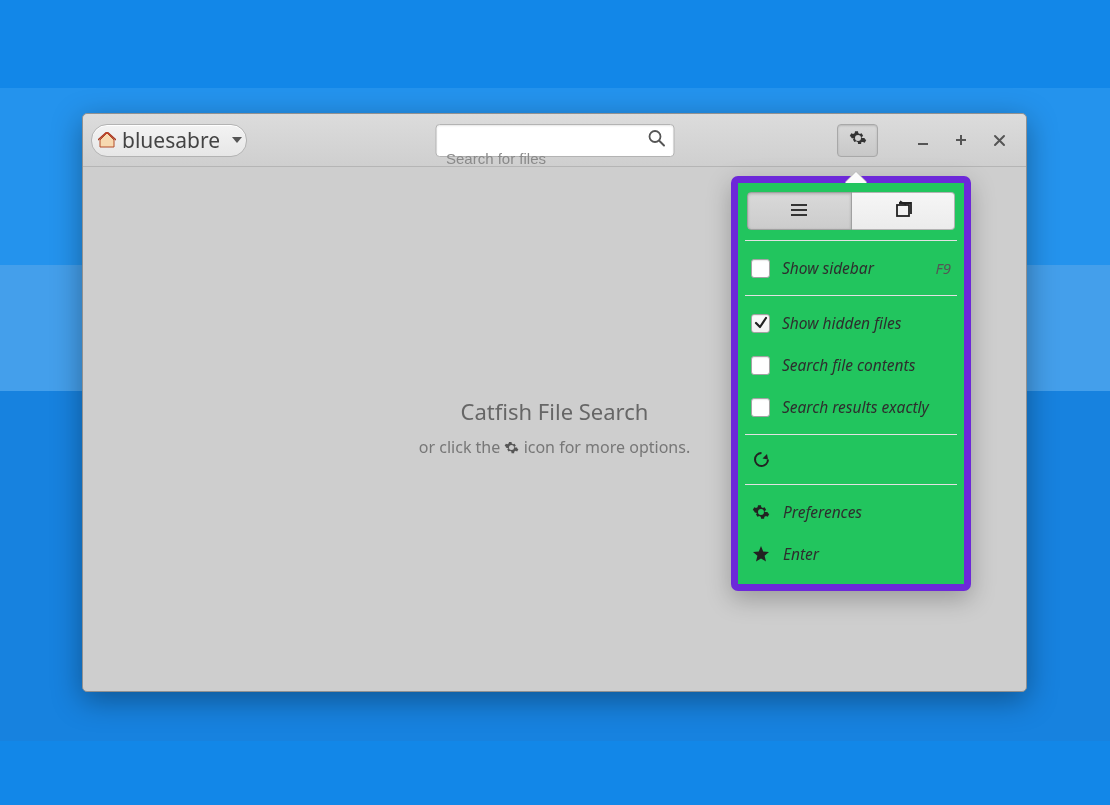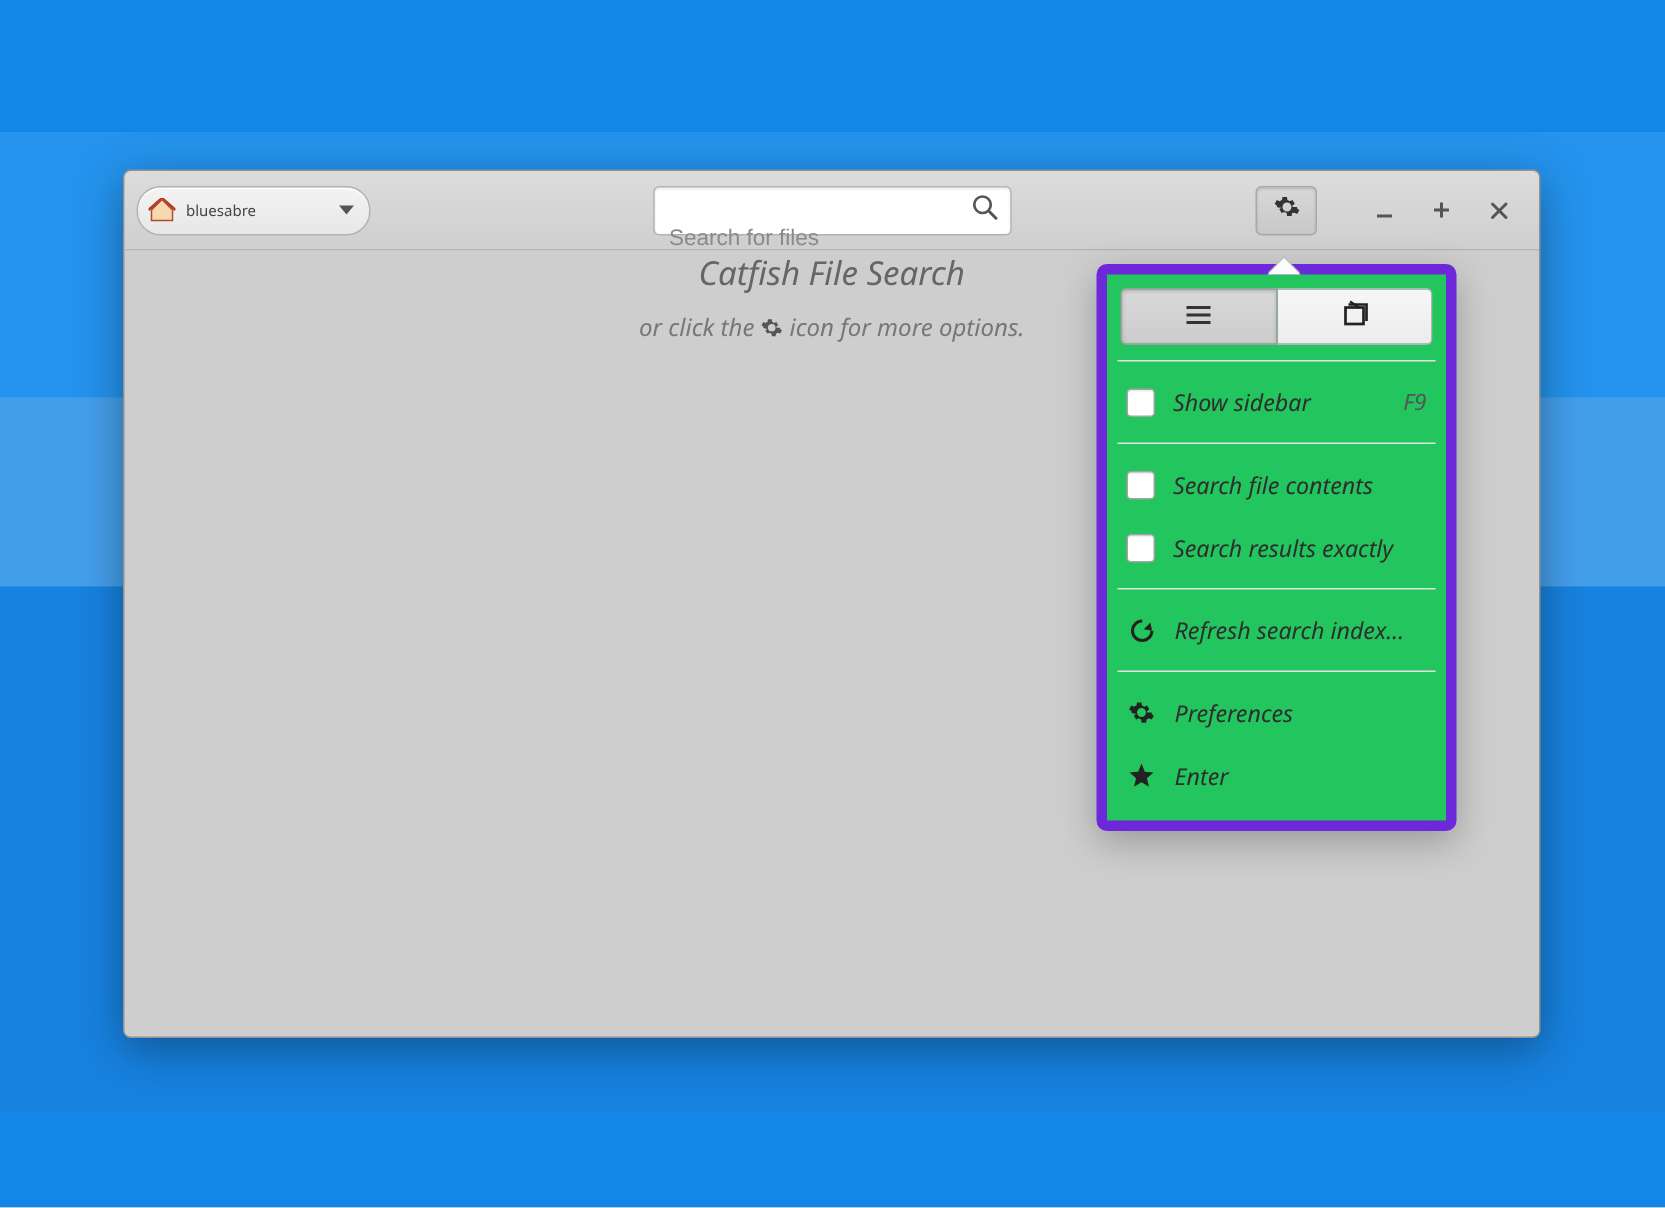--- a/index.html
+++ b/index.html
@@ -36,21 +36,21 @@
     display: flex; align-items: center;
     padding: 0 8px;
     position: relative;
   }
   .loc-btn {
     display:flex; align-items:center; gap:6px;
     background: linear-gradient(#f3f3f3,#e7e7e7);
     border:1px solid #b3b3b3; border-radius:16px;
     height:33px; padding: 0 10px 0 6px; width:156px;
     box-shadow: inset 0 1px 0 #fff;
-    color:#444; font-size:10px;
+    color:#444; font-size:21px;
   }
   .loc-btn .spacer { flex:1; }
   .dropdown-tri {
     width:0;height:0;border-left:5px solid transparent;border-right:5px solid transparent;border-top:6px solid #555;
   }
   .searchbox {
     position:absolute; left:50%; transform:translateX(-50%);
     width:239px; height:33px;
     background:#fff; border:1px solid #b3b3b3; border-radius:4px;
     display:flex; align-items:center; padding:0 8px;
@@ -65,23 +65,22 @@
     width:41px; height:33px; border:1px solid #a8a8a8; border-radius:4px;
     background: linear-gradient(#d8d8d8,#c8c8c8);
     display:flex;align-items:center;justify-content:center;
     box-shadow: inset 0 1px 2px rgba(0,0,0,.15);
   }
   .win-btn { width:38px; height:40px; display:flex;align-items:center;justify-content:center; color:#555; }
   .win-btn svg { display:block; }
 
   .content {
     flex:1; position:relative;
-    display:flex; align-items:flex-start; justify-content:center;
+    display:flex; align-items:center; justify-content:center;
     color:#6b6b6b;
-    font-style:italic;
   }
   .placeholder { text-align:center; }
   .placeholder h2 { font-weight:400; color:#666; font-size:22px; margin:0 0 10px; }
   .placeholder p { margin:2px 0; font-size:16px; color:#777; }
   .inline-gear { display:inline-block; vertical-align:-2px; }
 
   
   .popover {
     position:absolute;
     left: 648px; top: 62px;
@@ -224,41 +223,48 @@
       <div class="sep"></div>
 
       <div class="menu-row">
         <span class="chk"></span>
         <span>Show sidebar</span>
         <span class="shortcut">F9</span>
       </div>
 
       <div class="sep"></div>
 
+      <div class="menu-row">
+        <span class="chk checked">
+          <svg width="14" height="14" viewBox="0 0 14 14">
+              <path d="M2 7 L6 11 L12 2" fill="none" stroke="#222" stroke-width="2.2" stroke-linecap="round" stroke-linejoin="round"></path>
+            </svg>
+        </span>
+        <span>Show hidden files</span>
+      </div>
 
       <div class="menu-row">
         <span class="chk"></span>
         <span>Search file contents</span>
       </div>
 
       <div class="menu-row">
         <span class="chk"></span>
         <span>Search results exactly</span>
       </div>
 
       <div class="sep"></div>
 
       <div class="menu-row">
         <span class="icon18">
           <svg width="17" height="17" viewBox="0 0 17 17">
               <path d="M8.5 2 A6.5 6.5 0 1 0 15 8.5" fill="none" stroke="#222" stroke-width="2"></path>
               <path d="M14 3 L15 8.5 L9.5 7.5 Z" fill="#222"></path>
             </svg>
         </span>
-        <span>Refresh search index…</span>
       </div>
 
       <div class="sep"></div>
 
       <div class="menu-row">
         <span class="icon18">
           <svg width="18" height="18" viewBox="0 0 24 24">
               <path fill="#222" d="M12 8a4 4 0 100 8 4 4 0 000-8zm9 4c0 .4 0 .8-.1 1.2l2.1 1.6-2 3.4-2.5-1a7 7 0 01-2 1.1l-.4 2.7h-4l-.4-2.7a7 7 0 01-2-1.1l-2.5 1-2-3.4 2.1-1.6A7 7 0 013 12c0-.4 0-.8.1-1.2L1 9.2l2-3.4 2.5 1a7 7 0 012-1.1L8 3h4l.4 2.7c.7.2 1.4.6 2 1.1l2.5-1 2 3.4-2.1 1.6c.1.4.2.8.2 1.2z"></path>
             </svg>
         </span>

